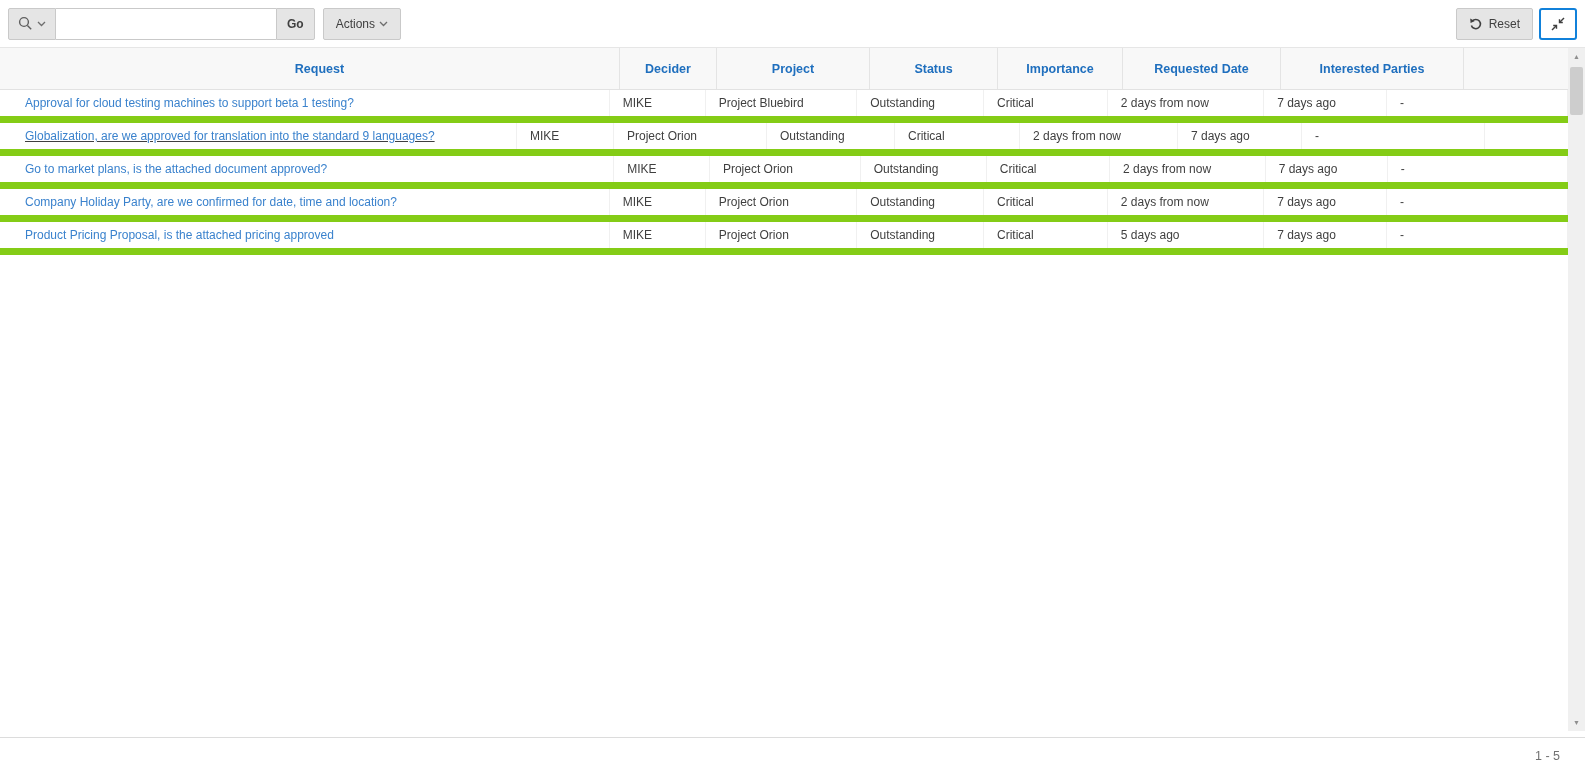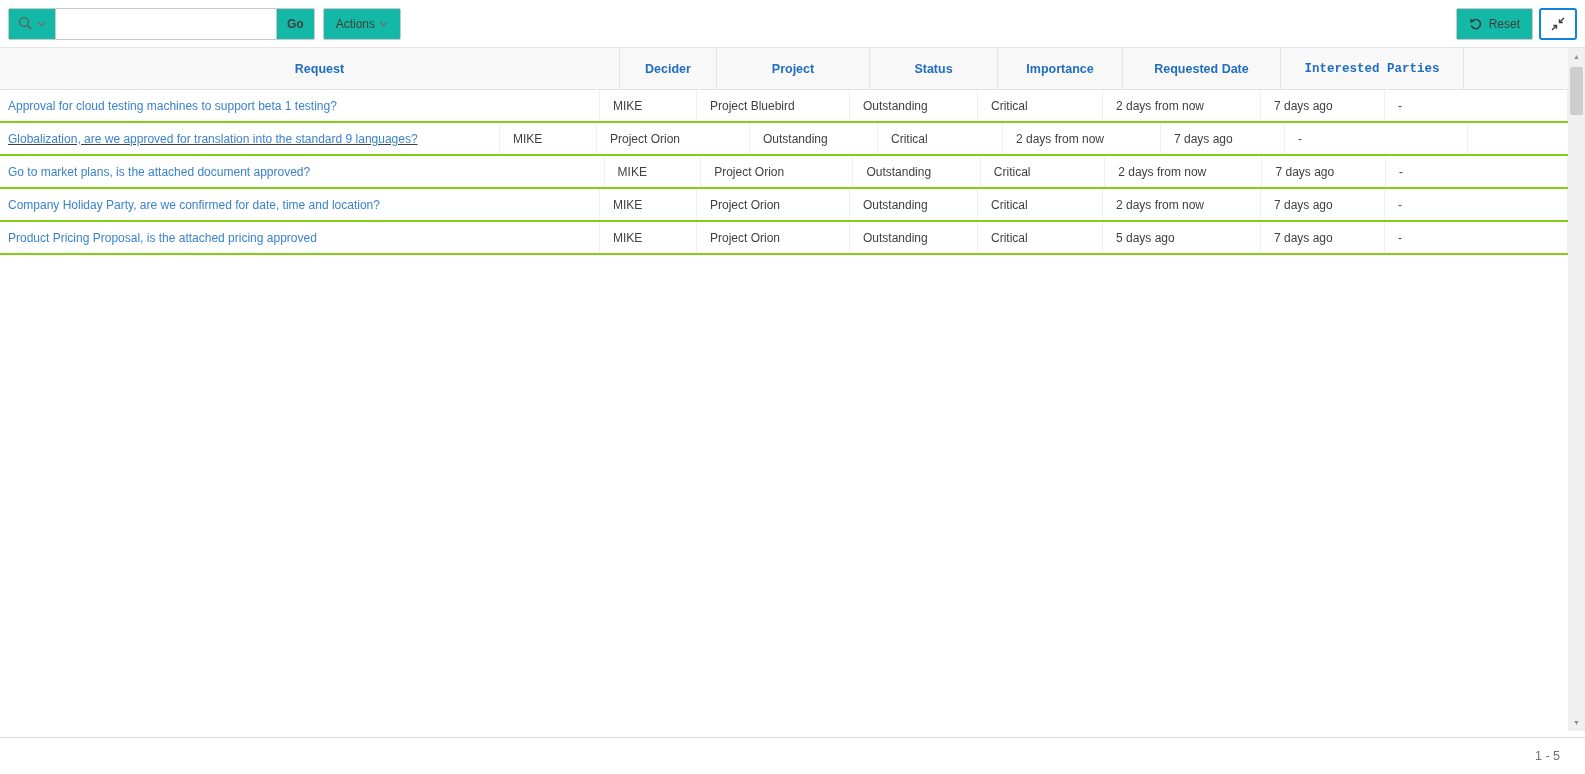--- a/index.html
+++ b/index.html
@@ -19,21 +19,21 @@
     border-bottom: 1px solid #e6e6e6;
     display: flex;
     align-items: center;
     padding: 0 8px;
   }
   .toolbar-left { display: flex; align-items: center; }
   .toolbar-right { margin-left: auto; display: flex; align-items: center; gap: 6px; }
 
   .btn {
     height: 32px;
-    background: #14b8a6;
+    background: #e5e5e5;
     border: 1px solid #c9c9c9;
     border-radius: 2px;
     color: #404040;
     font-family: "Liberation Sans", sans-serif;
     font-size: 12px;
     display: inline-flex;
     align-items: center;
     justify-content: center;
     padding: 0 12px;
     cursor: pointer;
@@ -89,21 +89,22 @@
     font-size: 12.5px;
     cursor: pointer;
     overflow: hidden;
     white-space: nowrap;
   }
   .th:first-child { border-left: none; }
   .tr {
     display: flex;
     height: 33px;
     background: #ffffff;
-    border-bottom: 2px solid #84cc16;
+    border-bottom: 7px solid #84cc16;
+    padding-left: 17px;
   }
   .td {
     display: flex;
     align-items: center;
     padding: 0 13px;
     border-right: 1px solid #f0f0f0;
     color: #3f3f3f;
     overflow: hidden;
     white-space: nowrap;
   }
@@ -224,21 +225,21 @@
       </div>
       <div class="th" style="width: 128px;">
         <span>Status</span>
       </div>
       <div class="th" style="width: 125px;">
         <span>Importance</span>
       </div>
       <div class="th" style="width: 158px;">
         <span>Requested Date</span>
       </div>
-      <div class="th" style="width: 183px; font-family: Liberation Mono, monospace;">
+      <div class="th" style="width: 183px;">
         <span>Interested Parties</span>
       </div>
     </div>
   <div id="tbody">
       <div class="tr">
         <div class="td" style="width: 600px;">
           <a>Approval for cloud testing machines to support beta 1 testing?</a>
         </div>
         <div class="td" style="width: 97px;">MIKE</div>
         <div class="td" style="width: 153px;">Project Bluebird</div>

